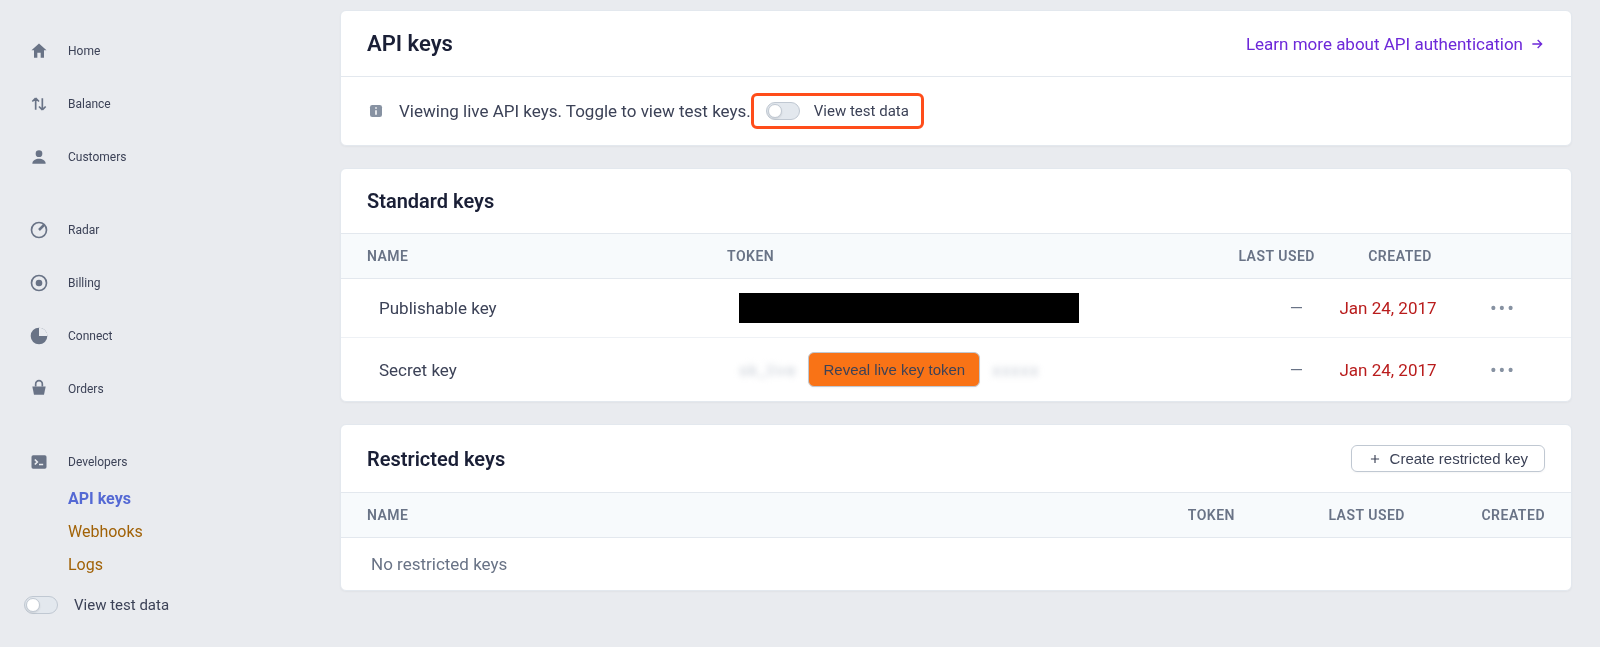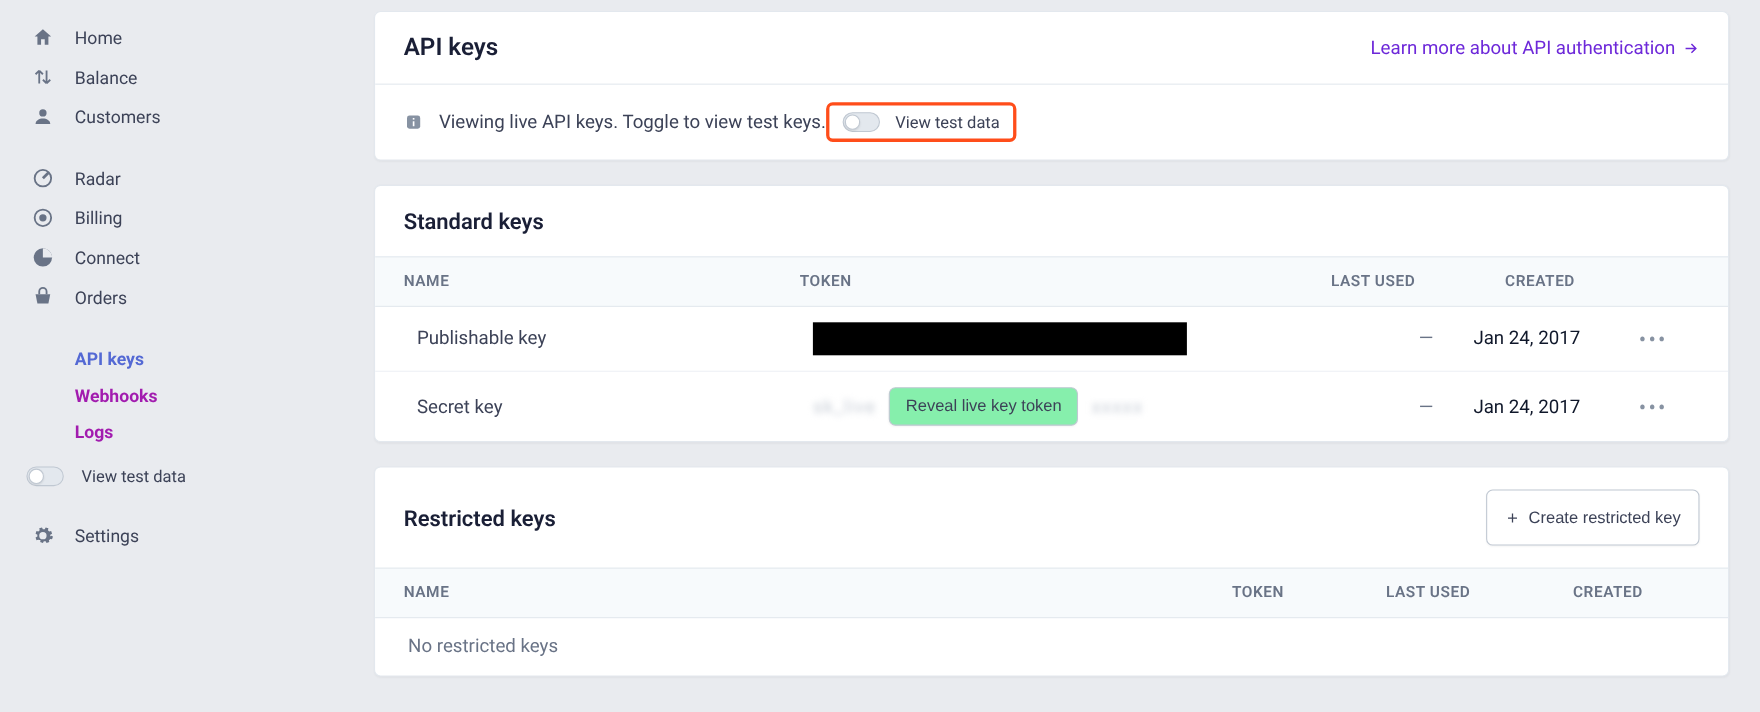--- a/index.html
+++ b/index.html
@@ -21,30 +21,31 @@
       flex-direction: column;
       gap: 2px;
     }
     .nav-group { margin-bottom: 18px; }
     .nav-item {
       display: flex;
       align-items: center;
       gap: 18px;
       padding: 7px 28px;
       color: #3c4257;
-      font-size: 16px;
+      font-size: 12px;
       cursor: pointer;
+      margin-top: 17px;
     }
     .nav-item .icon { width: 22px; height: 22px; display: inline-flex; align-items: center; justify-content: center; color: #697386; }
     .subnav {
       margin-left: 68px;
       display: flex; flex-direction: column; gap: 4px;
       margin-top: 4px;
     }
-    .subnav .subnav-item { padding: 5px 0; font-size: 16px; color: #a21caf; cursor: pointer; font-weight: bold; }
+    .subnav .subnav-item { padding: 5px 0; font-size: 16px; color: #a16207; cursor: pointer; }
     .subnav .subnav-item.active { color: #5469d4; font-weight: 700; }
     .sidebar-toggle {
       display: flex; align-items: center; gap: 16px;
       padding: 7px 24px; margin-top: 10px;
     }
     .toggle-switch {
       position: relative; width: 34px; height: 18px;
       background: #e3e8ee; border: 1px solid #c0c8d2; border-radius: 9px;
       cursor: pointer;
     }
@@ -90,46 +91,46 @@
     }
     .table-row {
       display: grid;
       grid-template-columns: 360px 1fr 130px 170px 60px;
       padding: 14px 38px;
       align-items: center;
       border-bottom: 1px solid #eef1f5;
       font-size: 17px; color: #3c4257;
     }
     .table-row:last-child { border-bottom: none; }
-    .th-right { text-align: left; margin-left: 25px; }
+    .th-right { text-align: right; margin-left: 25px; }
     .th-center { text-align: center; }
     .redacted { background: #000; height: 30px; width: 340px; }
     .token-row { display: flex; align-items: center; gap: 12px; }
     .blurred-text { color: #c7cdd6; filter: blur(3px); font-size: 17px; letter-spacing: 1px; }
     .reveal-btn {
-      background: #86efac; border: 1px solid #c0c8d2; border-radius: 6px;
+      background: #f97316; border: 1px solid #c0c8d2; border-radius: 6px;
       padding: 8px 14px; font-size: 15px; color: #3c4257; cursor: pointer;
       box-shadow: 0 1px 2px rgba(0,0,0,.04);
     }
     .cell-right { text-align: right; color: #697386; }
-    .cell-date { color: #0f172a; }
+    .cell-date { color: #b91c1c; }
     .dots { text-align: center; color: #8792a2; font-size: 20px; cursor: pointer; letter-spacing: 2px; }
     
     .table-head2 {
       display: grid;
       grid-template-columns: 1fr 140px 170px 140px;
       padding: 14px 26px;
       background: #f7fafc;
       border-top: 1px solid #e3e8ee;
       border-bottom: 1px solid #e3e8ee;
       font-size: 14px; letter-spacing: .5px; font-weight: 600; color: #697386;
     }
     .create-btn {
       background: #fff; border: 1px solid #c0c8d2; border-radius: 6px;
-      padding: 16px 16px; font-size: 15px; color: #3c4257; cursor: pointer;
+      padding: 4px 16px; font-size: 15px; color: #3c4257; cursor: pointer;
       display: inline-flex; align-items: center; gap: 8px;
       box-shadow: 0 1px 2px rgba(0,0,0,.04);
     }
     .empty-row { padding: 16px 30px; color: #697386; font-size: 17px; }
   </style>
 </head>
 <body>
 
 <div class="app">
   <aside class="sidebar">
@@ -194,20 +195,29 @@
           <svg viewBox="0 0 24 24" width="20" height="20" fill="currentColor">
               <path d="M4 9h16l-2 10H6z"></path>
               <path d="M8 9V6a4 4 0 018 0v3" fill="none" stroke="currentColor" stroke-width="2"></path>
             </svg>
         </span>
         <span>Orders</span>
       </div>
     </div>
 
     <div class="nav-group">
+      <div class="nav-item">
+        <span class="icon">
+          <svg viewBox="0 0 24 24" width="20" height="20" fill="currentColor">
+              <rect x="3" y="4" width="18" height="16" rx="2"></rect>
+              <path d="M7 9l3 3-3 3M12 15h5" stroke="#e9ebef" stroke-width="2" fill="none"></path>
+            </svg>
+        </span>
+        <span>Developers</span>
+      </div>
       <div class="subnav">
         <div class="subnav-item active">API keys</div>
         <div class="subnav-item">Webhooks</div>
         <div class="subnav-item">Logs</div>
       </div>
       <div class="sidebar-toggle">
         <span class="toggle-switch">
             <span class="knob"></span>
           </span>
         <span>View test data</span>

